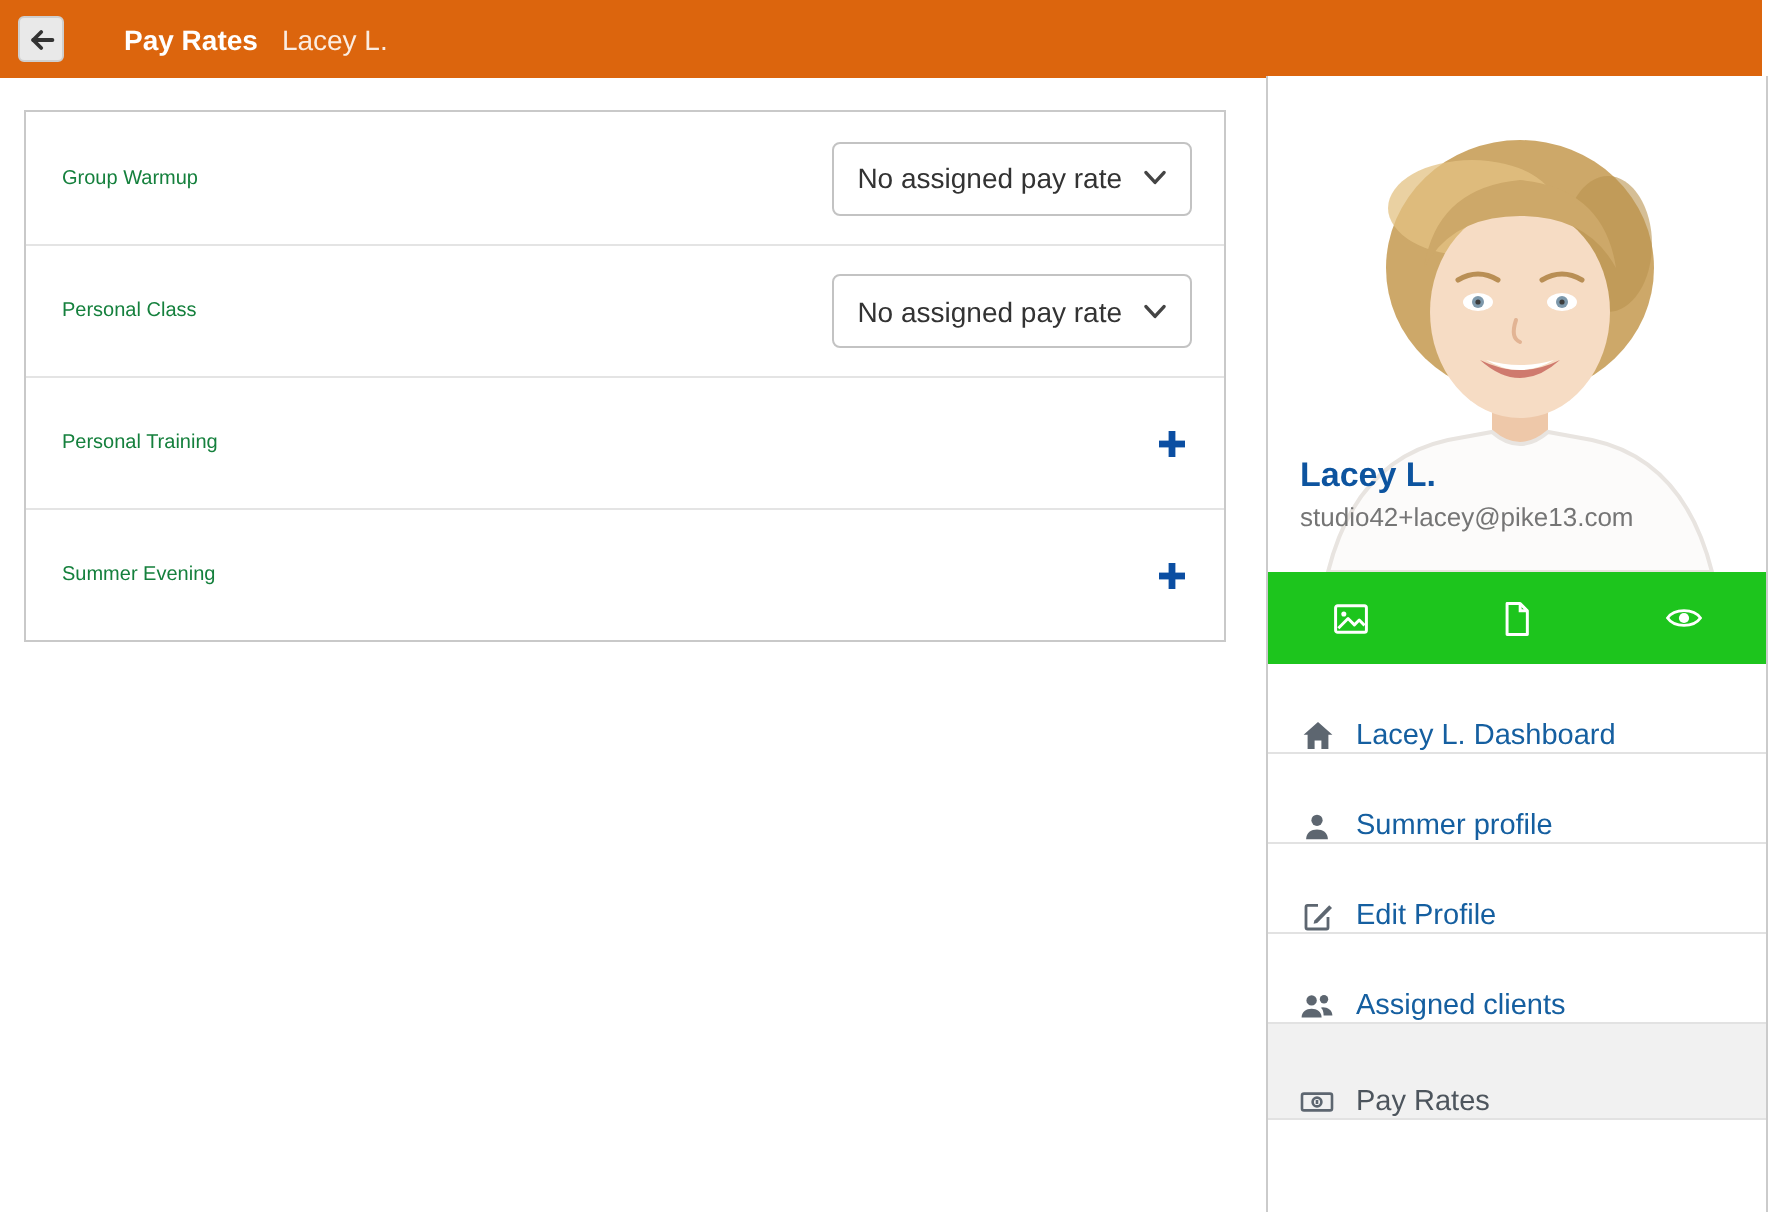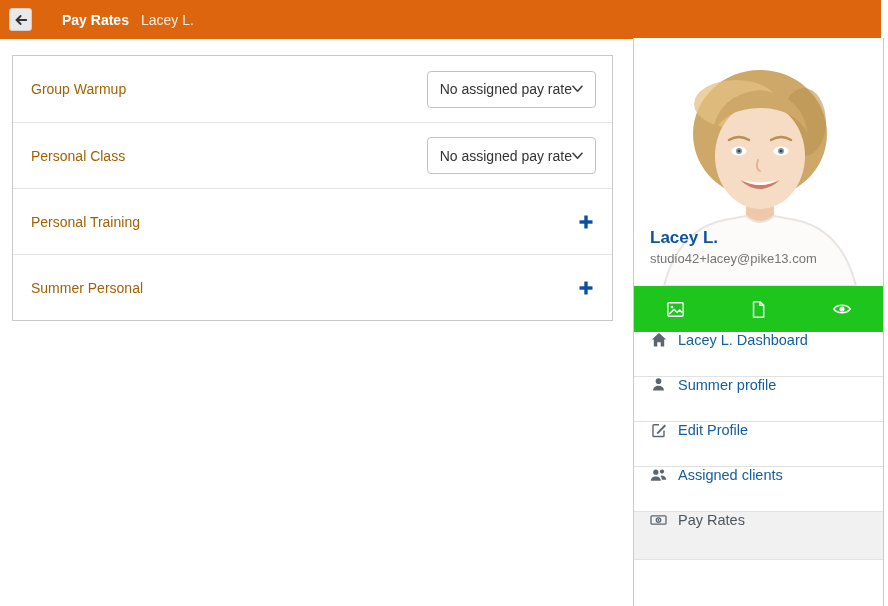--- a/index.html
+++ b/index.html
@@ -22,39 +22,39 @@
     border:1px solid #cfcfcf;border-radius:3px;display:flex;align-items:center;
     justify-content:center;cursor:pointer;padding:0;}
   .header-title{margin-left:30px;font-weight:bold;color:#fff;font-size:14px;}
   .header-sub{margin-left:12px;color:rgba(255,255,255,.88);font-size:14px;}
   
   .card{position:absolute;left:12px;top:55px;width:601px;background:#fff;
     border:1px solid #c9c9c9;}
   .pr-row{height:66px;display:flex;align-items:center;justify-content:space-between;
     padding:0 16px 0 18px;border-top:1px solid #e4e4e4;}
   .pr-row:first-child{border-top:none;}
-  .pr-label{font-size:14px;color:#a16207;}
+  .pr-label{font-size:10px;color:#15803d;}
   .select{height:37px;border:1px solid #c3c3c3;border-radius:4px;display:flex;
-    align-items:center;gap:0;padding:0 12px;font-size:14px;color:#333;
+    align-items:center;gap:11px;padding:0 12px;font-size:14px;color:#333;
     background:#fff;cursor:pointer;}
   .plus-btn{background:none;border:none;padding:0;margin-right:3px;cursor:pointer;
     display:flex;align-items:center;}
   
   .sidebar{position:absolute;left:633px;top:38px;width:251px;height:568px;
     border-left:1px solid #cbcbcb;border-right:1px solid #cbcbcb;background:#fff;}
   .photo-area{height:248px;position:relative;overflow:hidden;}
   .photo-area svg{position:absolute;top:0;left:0;}
   .identity{position:absolute;left:16px;top:190px;}
   .name{font-size:17px;font-weight:bold;color:var(--name-blue);}
   .email{font-size:13px;color:#757575;margin-top:3px;}
   .actionbar{height:46px;background:var(--green);display:flex;}
   .action-cell{flex:1;display:flex;align-items:center;justify-content:center;
     cursor:pointer;background:none;border:none;padding:0;}
   .menu{display:flex;flex-direction:column;}
-  .menu-item{height:45px;display:flex;align-items:flex-start;padding-left:16px;gap:11px;
+  .menu-item{height:45px;display:flex;align-items:flex-end;padding-left:16px;gap:11px;
     border-bottom:1px solid #e2e2e2;font-size:14.5px;color:var(--link);cursor:pointer;}
   .menu-item .mi-icon{color:#5d6670;display:flex;align-items:center;width:17px;
     justify-content:center;flex:0 0 17px;}
   .menu-item.active{background:#f1f1f1;color:#4d555d;height:48px;}
   .mi-label{white-space:nowrap;}
 </style>
 </head>
 <body>
 
 <div class="header">
@@ -99,21 +99,21 @@
         <button class="plus-btn">
           <span style="display: flex;">
             <svg width="14" height="14" viewBox="0 0 14 14" stroke="var(--plus)" stroke-width="3.4">
               <line x1="7" y1="0.5" x2="7" y2="13.5"></line>
               <line x1="0.5" y1="7" x2="13.5" y2="7"></line>
             </svg>
           </span>
         </button>
       </div>
       <div class="pr-row">
-        <span class="pr-label">Summer Personal</span>
+        <span class="pr-label">Summer Evening</span>
         <button class="plus-btn">
           <span style="display: flex;">
             <svg width="14" height="14" viewBox="0 0 14 14" stroke="var(--plus)" stroke-width="3.4">
               <line x1="7" y1="0.5" x2="7" y2="13.5"></line>
               <line x1="0.5" y1="7" x2="13.5" y2="7"></line>
             </svg>
           </span>
         </button>
       </div>
     </div>

